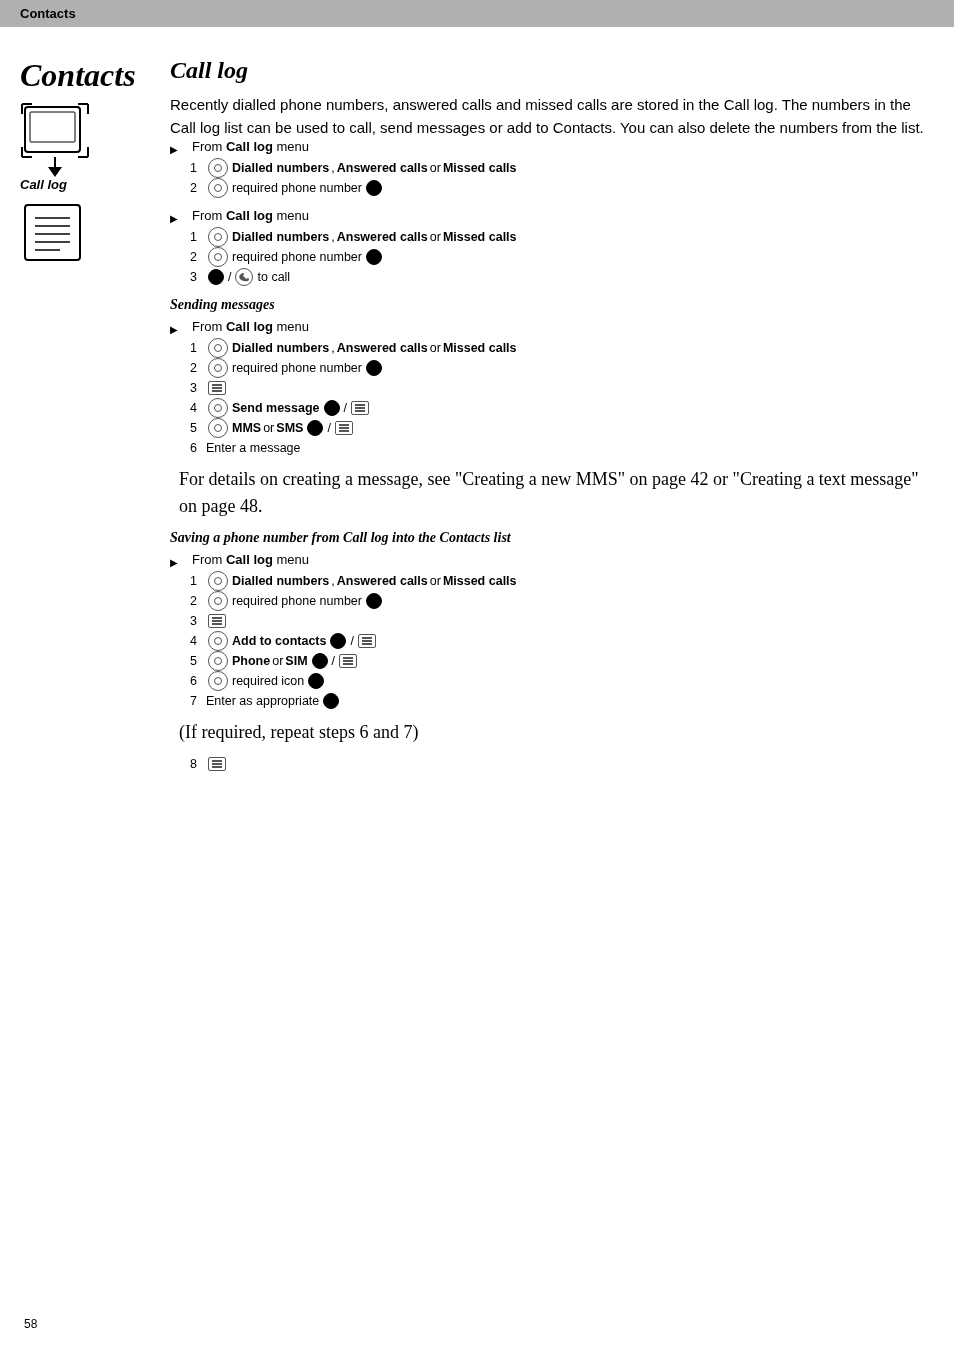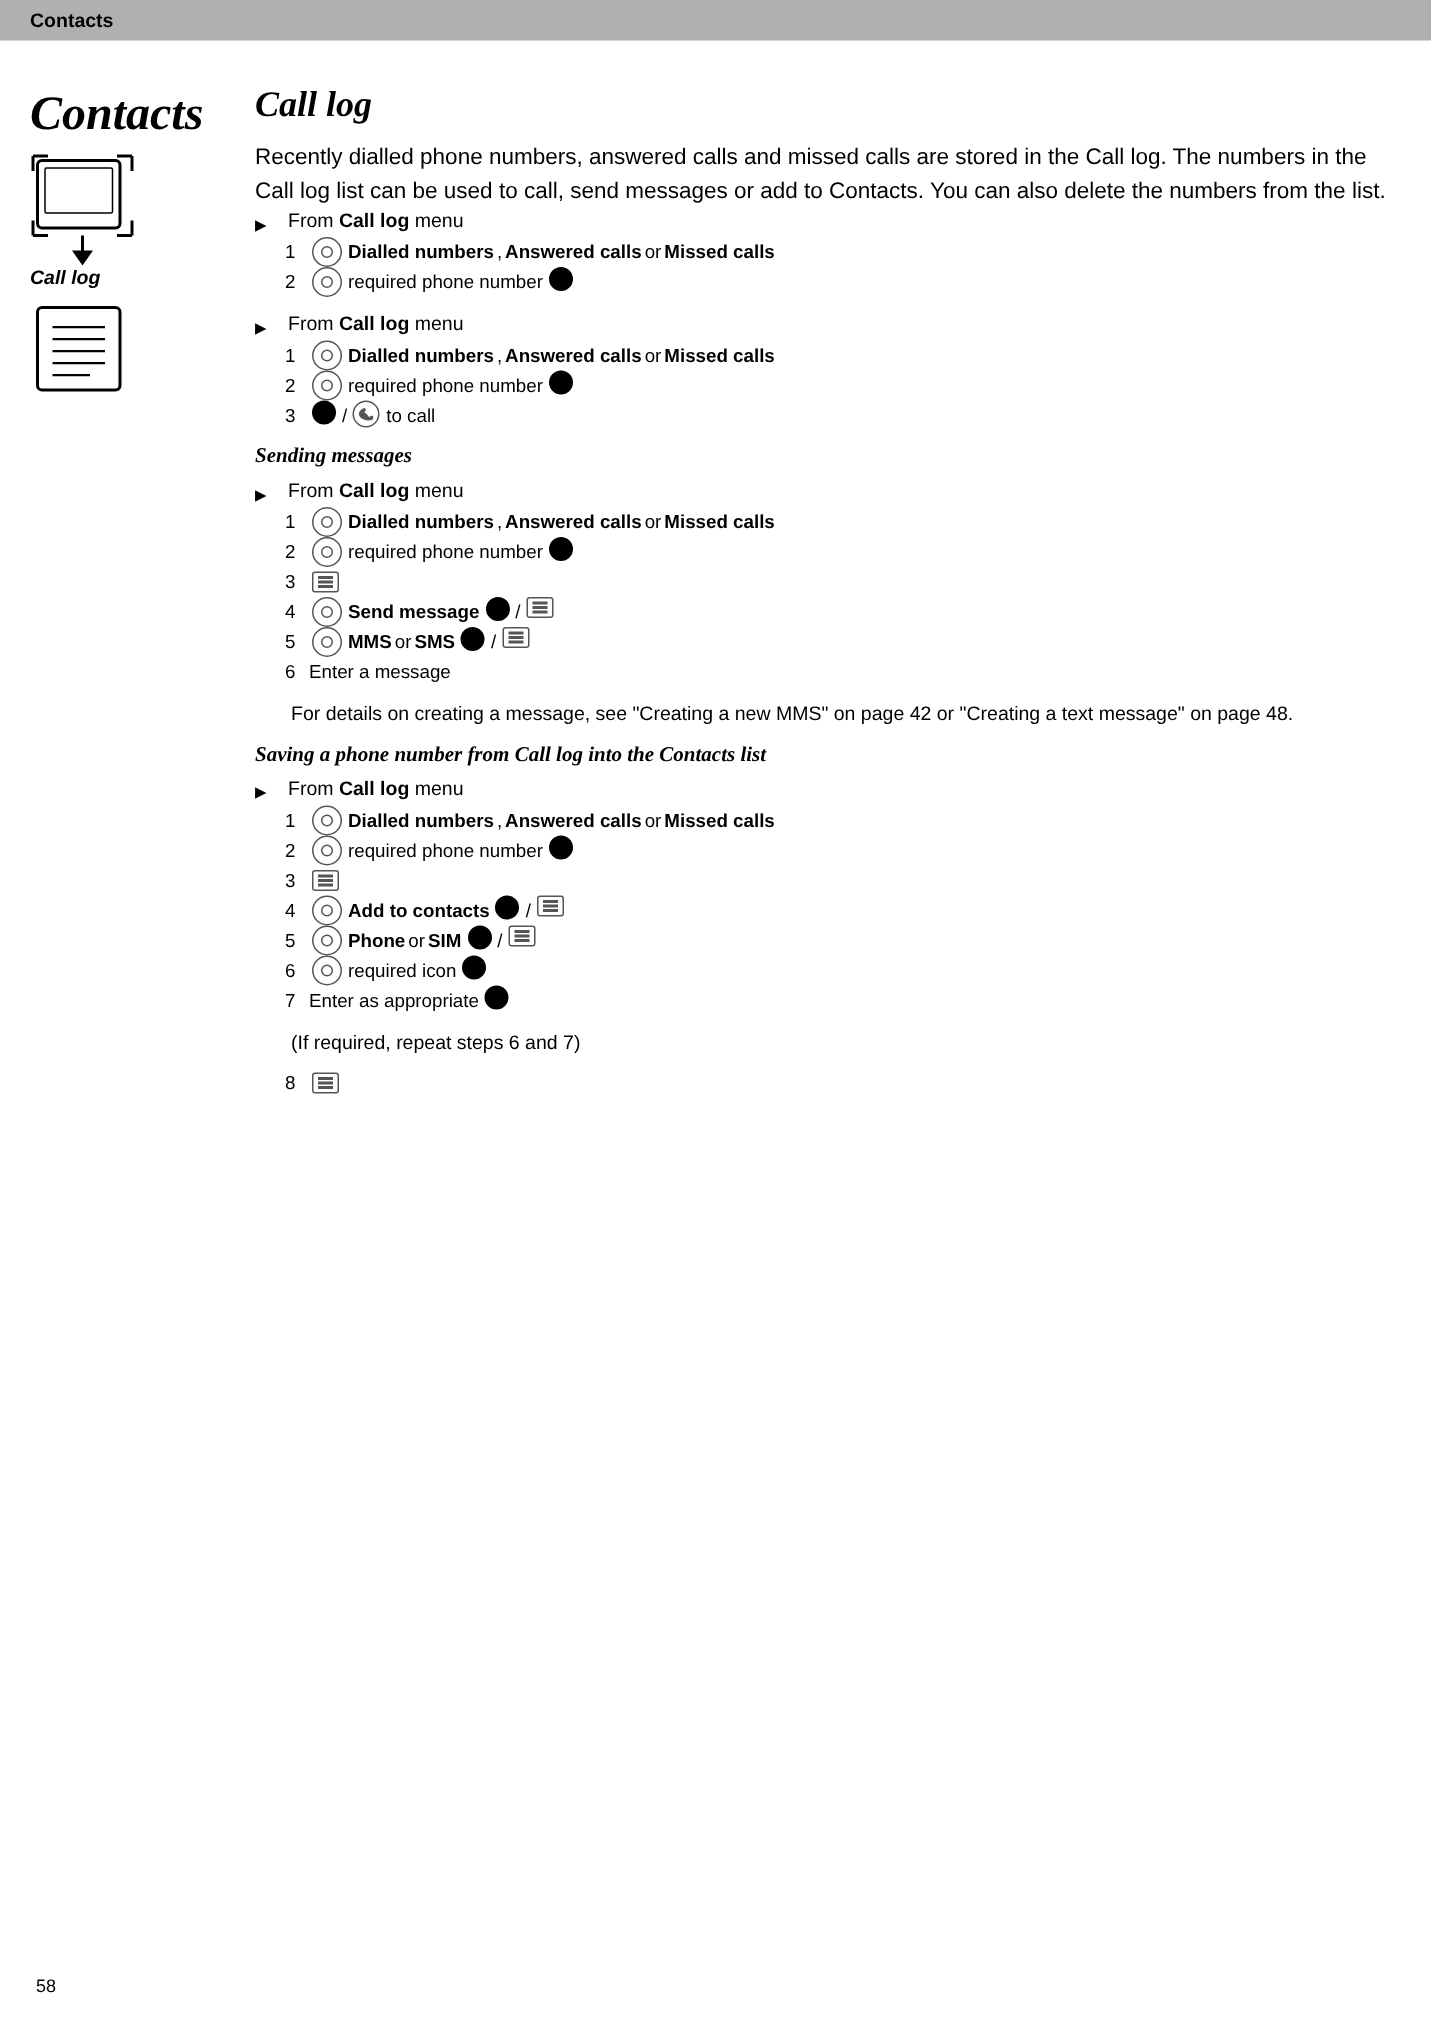--- a/index.html
+++ b/index.html
@@ -88,21 +88,21 @@
       line-height: 1.6;
       display: flex;
       align-items: center;
     }
     .step-num {
       min-width: 16px;
       font-size: 12.5px;
     }
     .step-content {
       display: flex;
-      align-items: flex-start;
+      align-items: center;
       flex-wrap: wrap;
       gap: 2px;
     }
     
     .icon-nav {
       display: inline-flex;
       align-items: center;
       justify-content: center;
       width: 20px;
       height: 20px;
@@ -169,24 +169,25 @@
       justify-content: center;
       width: 18px;
       height: 18px;
       border: 1.5px solid #555;
       border-radius: 50%;
       font-size: 9px;
       margin: 0 2px;
       flex-shrink: 0;
     }
     .note-text {
-      font-size: 13px;
+      font-size: 18px;
       line-height: 1.5;
-      margin-left: 24px;
+      margin-left: 9px;
       margin-bottom: 8px;
+      font-family: Liberation Serif, serif;
     }
     .page-number {
       position: absolute;
       bottom: 20px;
       left: 24px;
       font-size: 12px;
     }
     .page-wrapper {
       position: relative;
       min-height: 1351px;

